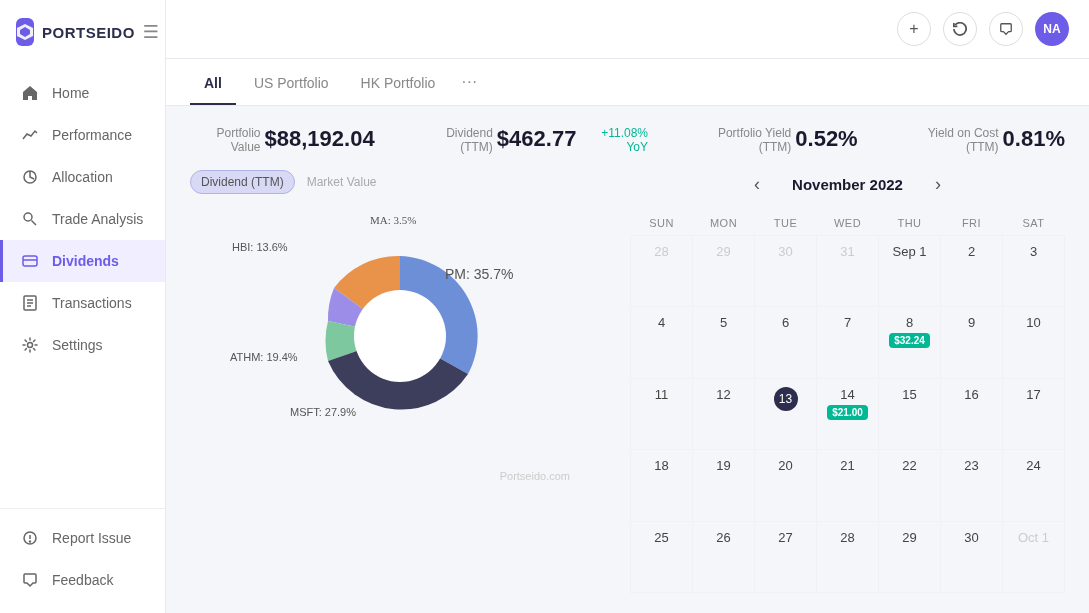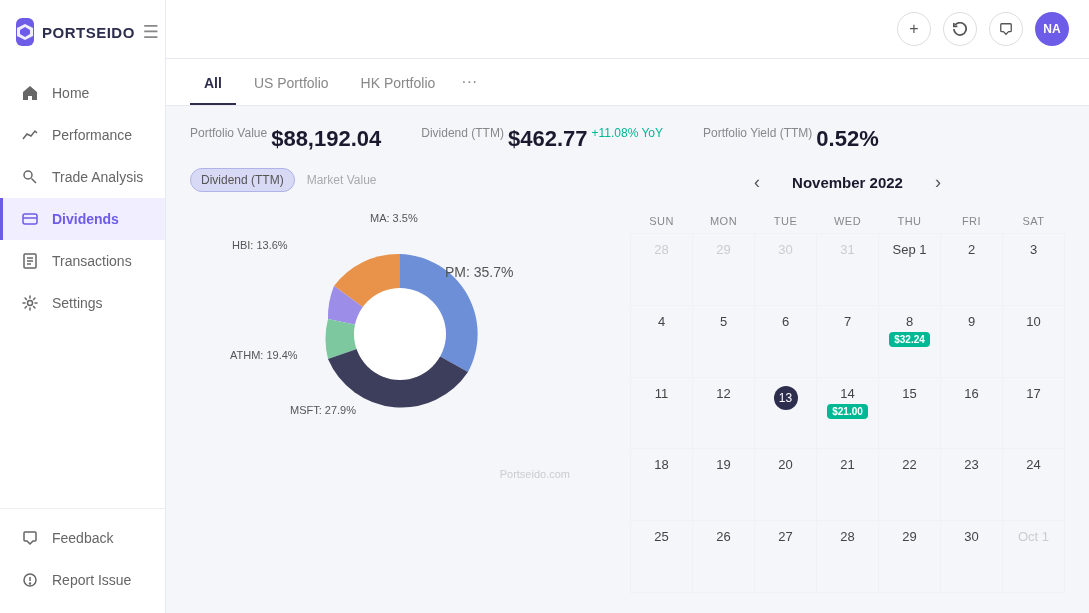--- a/index.html
+++ b/index.html
@@ -282,20 +282,29 @@
 
     <div class="nav-item">
       <span class="nav-icon">
         <svg width="16" height="16" viewBox="0 0 16 16" fill="currentColor">
             <polyline points="1,12 5,7 9,9 13,4 15,6" stroke="currentColor" stroke-width="1.5" fill="none"></polyline>
           </svg>
       </span>
       <span>Performance</span>
     </div>
 
+    <div class="nav-item">
+      <span class="nav-icon">
+        <svg width="16" height="16" viewBox="0 0 16 16" fill="none" stroke="currentColor" stroke-width="1.5">
+            <circle cx="8" cy="8" r="6"></circle>
+            <path d="M8 2v6l4 2"></path>
+          </svg>
+      </span>
+      <span>Allocation</span>
+    </div>
 
     <div class="nav-item">
       <span class="nav-icon">
         <svg width="16" height="16" viewBox="0 0 16 16" fill="none" stroke="currentColor" stroke-width="1.5">
             <circle cx="6" cy="6" r="4"></circle>
             <line x1="9.5" y1="9.5" x2="14" y2="14"></line>
           </svg>
       </span>
       <span>Trade Analysis</span>
     </div>
@@ -330,34 +339,34 @@
           </svg>
       </span>
       <span>Settings</span>
     </div>
   </div>
 
   <div class="sidebar-bottom">
     <div class="nav-item">
       <span class="nav-icon">
         <svg width="16" height="16" viewBox="0 0 16 16" fill="none" stroke="currentColor" stroke-width="1.5">
-            <path d="M13 2H3a1 1 0 00-1 1v7a1 1 0 001 1h2l3 3 3-3h2a1 1 0 001-1V3a1 1 0 00-1-1z"></path>
-          </svg>
-      </span>
-      <span>Feedback</span>
-    </div>
-    <div class="nav-item">
-      <span class="nav-icon">
-        <svg width="16" height="16" viewBox="0 0 16 16" fill="none" stroke="currentColor" stroke-width="1.5">
             <circle cx="8" cy="8" r="6"></circle>
             <line x1="8" y1="5" x2="8" y2="9"></line>
             <circle cx="8" cy="11.5" r="0.5" fill="currentColor"></circle>
           </svg>
       </span>
       <span>Report Issue</span>
+    </div>
+    <div class="nav-item">
+      <span class="nav-icon">
+        <svg width="16" height="16" viewBox="0 0 16 16" fill="none" stroke="currentColor" stroke-width="1.5">
+            <path d="M13 2H3a1 1 0 00-1 1v7a1 1 0 001 1h2l3 3 3-3h2a1 1 0 001-1V3a1 1 0 00-1-1z"></path>
+          </svg>
+      </span>
+      <span>Feedback</span>
     </div>
   </div>
 </div>
 
 <div class="main">
 
   <div class="header">
     <button class="header-btn">+</button>
     <button class="header-btn">
       <svg width="14" height="14" viewBox="0 0 16 16" fill="none" stroke="currentColor" stroke-width="2">
@@ -389,20 +398,24 @@
       </div>
       <div class="metric-item">
         <span class="metric-label">Dividend (TTM)</span>
         <span class="metric-value">$462.77</span>
         <span class="metric-change">+11.08% YoY</span>
       </div>
       <div class="metric-item">
         <span class="metric-label">Portfolio Yield (TTM)</span>
         <span class="metric-value">0.52%</span>
       </div>
+      <div class="metric-item">
+        <span class="metric-label">Yield on Cost (TTM)</span>
+        <span class="metric-value">0.81%</span>
+      </div>
     </div>
 
     <div class="bottom-row">
 
       <div class="chart-section">
         <div class="chart-legend">
           <span class="legend-btn active">Dividend (TTM)</span>
           <span class="legend-text">Market Value</span>
         </div>
 
@@ -415,21 +428,21 @@
 
             <path d="M130,120 L58,105 A80,80 0 0,1 64,72 Z" fill="#9b8de8"></path>
 
             <path d="M130,120 L58,145 A80,80 0 0,1 58,105 Z" fill="#7ec8a0"></path>
 
             <path d="M130,120 L198,158 A80,80 0 0,1 58,145 Z" fill="#3d3d5c"></path>
 
             <circle cx="130" cy="120" r="46" fill="white"></circle>
           </svg>
 
-          <span class="donut-label" style="left:140px;top:8px;font-size:11px;color:#555;">MA: 3.5%</span>
+          <span class="donut-label" style="left:140px;top:8px;font-size:11px;color:#555;font-family:Liberation Serif, serif;">MA: 3.5%</span>
           <span class="donut-label" style="left:2px;top:35px;font-size:11px;color:#555;">HBI: 13.6%</span>
           <span class="donut-label" style="left:215px;top:60px;font-size:14px;color:#555;">PM: 35.7%</span>
           <span class="donut-label" style="left:0px;top:145px;font-size:11px;color:#555;">ATHM: 19.4%</span>
           <span class="donut-label" style="left:60px;top:200px;font-size:11px;color:#555;">MSFT: 27.9%</span>
         </div>
 
         <div class="chart-credit" style="margin-top:4px;padding-right:40px;">Portseido.com</div>
       </div>
 
       <div class="calendar-section">

